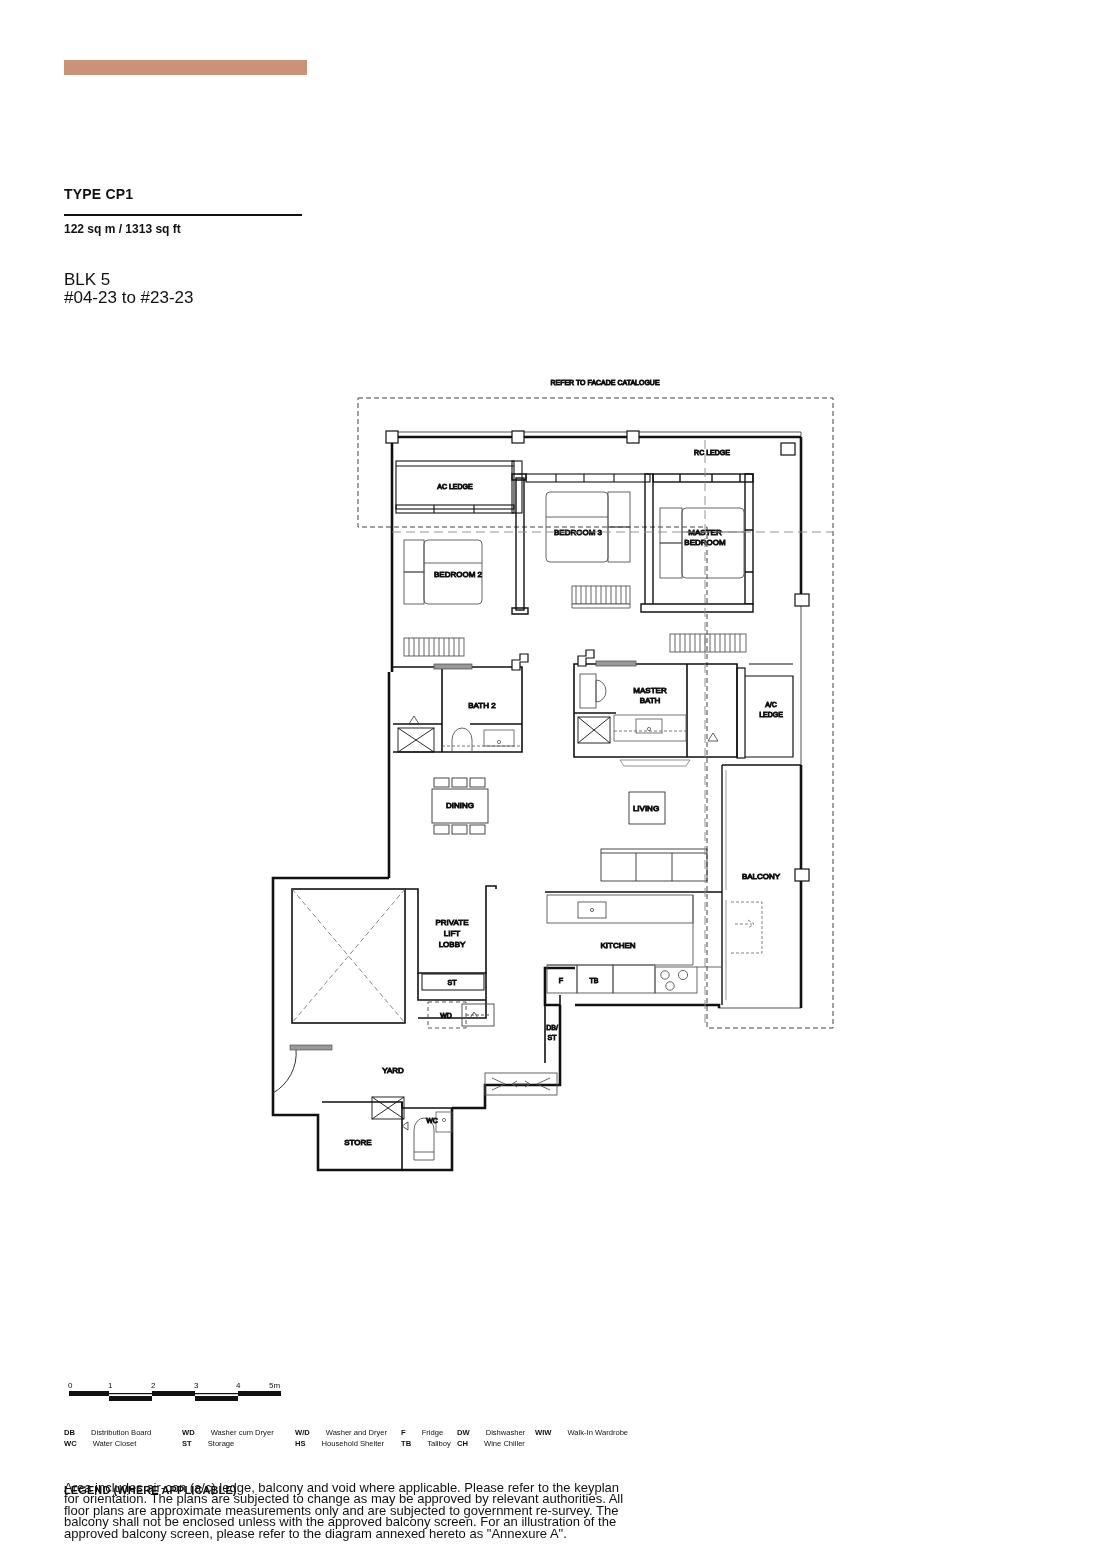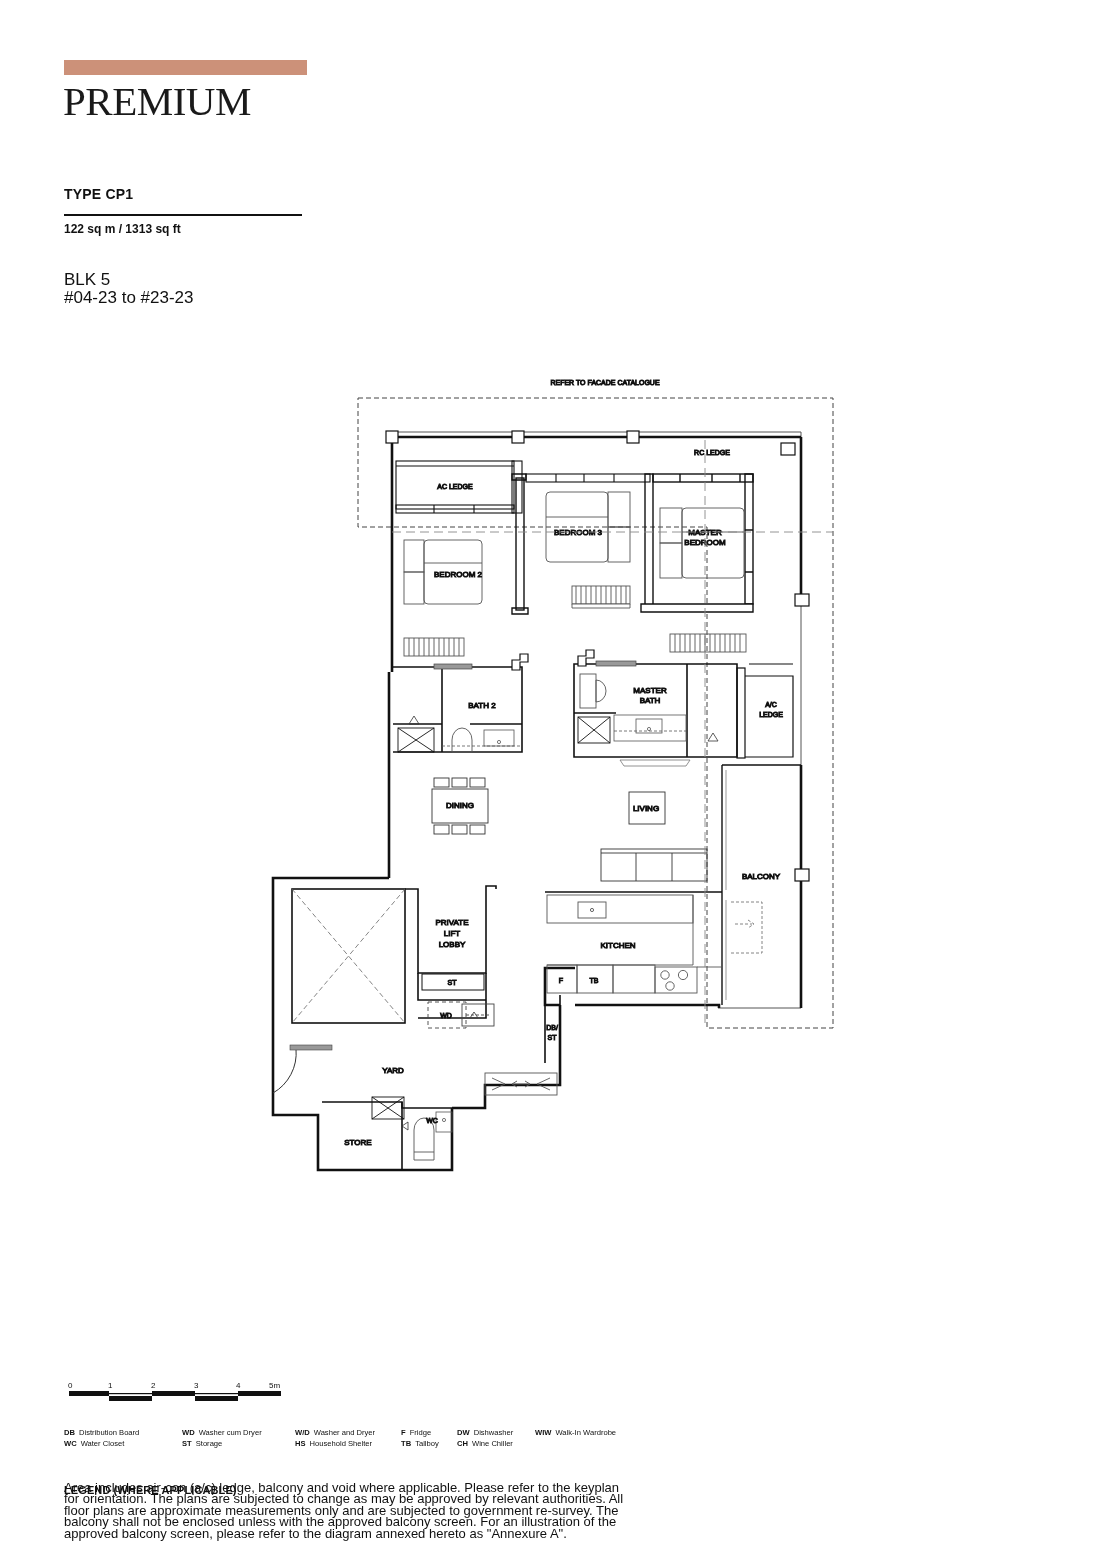--- a/index.html
+++ b/index.html
@@ -38,39 +38,38 @@
     position:absolute;left:64px;top:271px;
     font-size:17px;color:#111;line-height:18px;
   }
   
   #plan-wrap{position:absolute;left:0;top:0;width:1107px;height:1550px;pointer-events:none;}
   
   #scale-bar{position:absolute;left:66px;top:1380px;width:230px;height:26px;}
   #legend-title{position:absolute;left:64px;top:1484px;font-size:11px;font-weight:bold;letter-spacing:0.1px;}
   #legend-grid{position:absolute;left:64px;top:1427px;width:620px;font-size:7.6px;line-height:11px;}
   .leg-row{display:flex;}
-  .leg-cell{display:flex;}
+  .leg-cell{display:flex;gap:12px;}
   .leg-abbr{font-weight:bold;margin-right:4px;}
   .leg-txt{font-weight:normal;white-space:nowrap;}
   #footnote{
     position:absolute;left:64px;top:1482px;width:560px;
     font-size:13px;line-height:11.4px;color:#111;text-align:left;
   }
   
   .rm{font-family:"Liberation Sans", sans-serif;font-size:8px;fill:#111;text-anchor:middle;}
   .rm-sm{font-family:"Liberation Sans", sans-serif;font-size:7px;fill:#111;text-anchor:middle;}
   .sc-num{font-family:"Liberation Sans", sans-serif;font-size:8px;fill:#111;}
 </style>
 </head>
 <body>
 
 <div id="accent-bar" style="background: rgb(204, 145, 121);"></div>
 
 <div id="title-block">
-  <span class="t-line">PREMIUM</span>
 </div>
 
 <div id="type-label">TYPE CP1</div>
 <div id="type-rule"></div>
 <div id="area-label">122 sq m / 1313 sq ft</div>
 <div id="blk-label">
   <div>BLK 5</div>
   <div>#04-23 to #23-23</div>
 </div>
 

